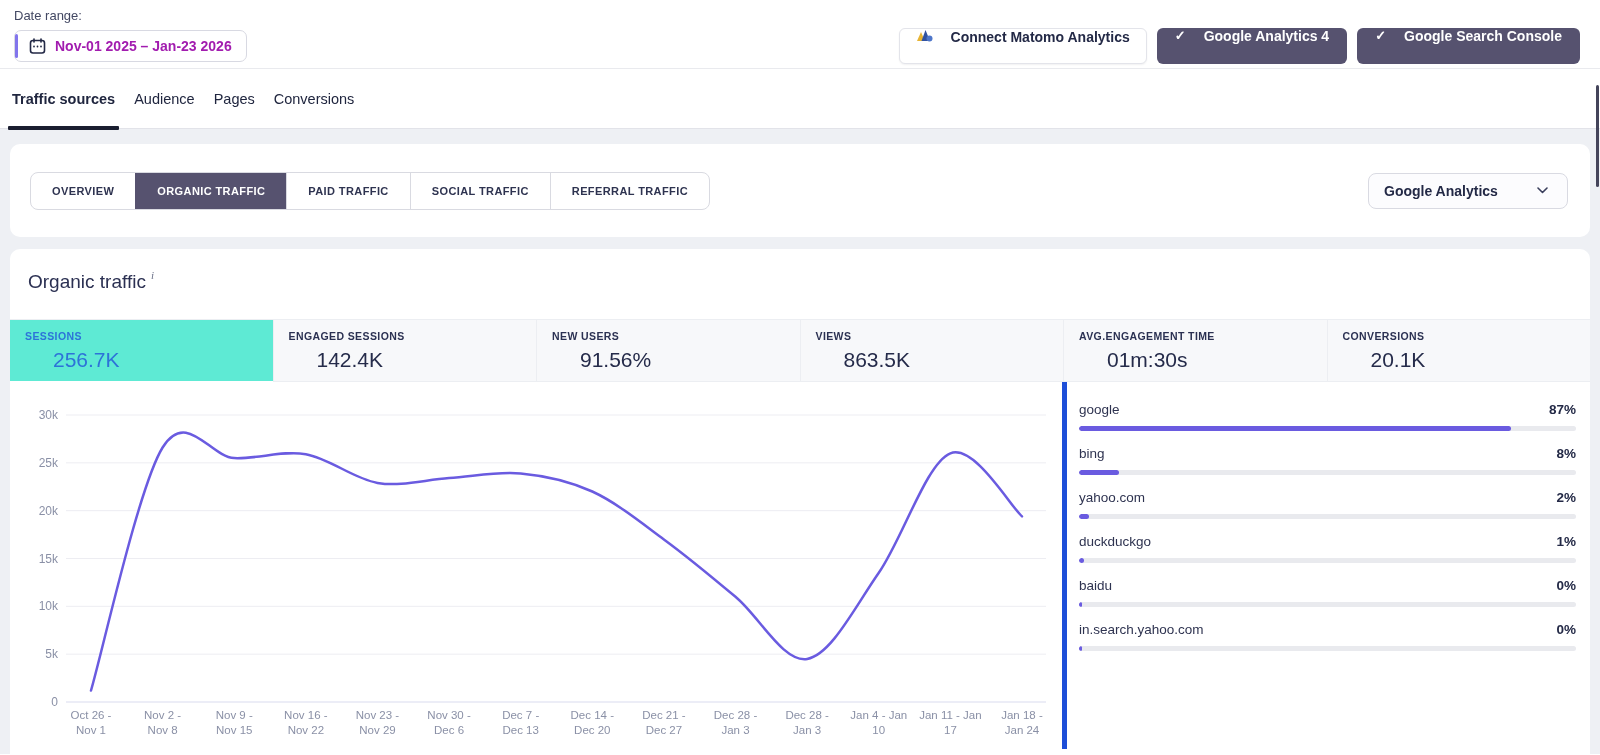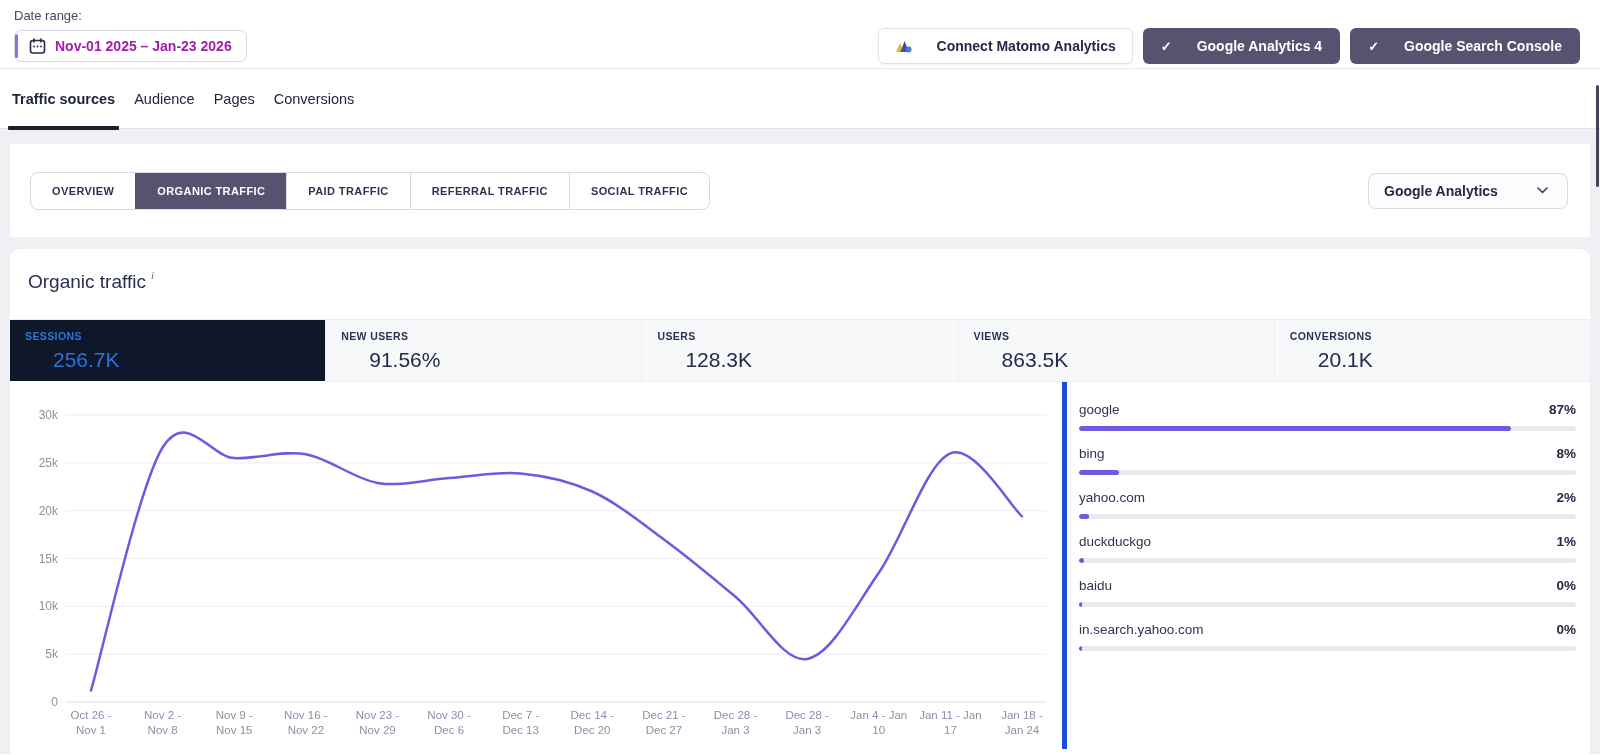--- a/index.html
+++ b/index.html
@@ -11,36 +11,36 @@
   
   #topbar { height:68px; padding:8px 20px 0 14px; display:flex; justify-content:space-between; align-items:flex-start; background:#fff; }
   .dr-label { font-size:13px; color:#434863; }
   .dr-picker { margin-top:7px; height:32px; display:inline-flex; align-items:center; gap:9px;
     padding:0 14px 0 14px; border:1px solid #d8d9e2; border-radius:7px; background:#fff;
     position:relative; cursor:pointer; }
   .dr-picker::before { content:""; position:absolute; left:0; top:3px; bottom:3px; width:3px;
     border-radius:3px; background:#8275ec; }
   .dr-value { font-size:14px; font-weight:700; color:#a21caf; }
   .topbtns { display:flex; gap:10px; padding-top:20px; }
-  .btn { height:36px; display:inline-flex; align-items:center; gap:25px; border-radius:6px;
+  .btn { height:36px; display:inline-flex; gap:18px; border-radius:6px;
     font-size:14px; font-weight:700; cursor:pointer; border:none; font-family:inherit; }
   .btn.light { background:#fff; color:#232946; border:1px solid #e3e4ea; padding:0 16px;
     box-shadow:0 1px 2px rgba(20,20,40,.06); }
   .btn.dark { background:#56526f; color:#fff; padding:0 18px; }
   .btn .chk { font-size:13px; }
   
   #tabsbar { height:61px; border-top:1px solid #e9eaee; border-bottom:1px solid #e2e3e9;
     display:flex; align-items:center; gap:19px; padding-left:12px; position:relative; background:#fff; }
   .mtab { font-size:14.5px; font-weight:500; color:#20263f; cursor:pointer; }
   .mtab.active { font-weight:600; }
   #tab-underline { position:absolute; left:8px; bottom:-2px; width:111px; height:4px;
     background:#1a1e30; border-radius:1px; }
   
   #content { background:#eef0f4; height:625px; padding:15px 10px 0 10px; }
-  .card1 { background:#fff; border-radius:2px; height:93px; display:flex; align-items:center;
+  .card1 { background:#fff; border-radius:10px; height:93px; display:flex; align-items:center;
     justify-content:space-between; padding:0 22px 0 20px; margin-bottom:12px; }
   .segctl { display:flex; height:38px; border:1px solid #d9dae1; border-radius:8px; overflow:hidden; background:#fff; }
   .seg { display:flex; align-items:center; padding:0 21px; font-size:11px; font-weight:700;
     letter-spacing:.4px; color:#2e3350; border-left:1px solid #d9dae1; cursor:pointer; white-space:nowrap; }
   .seg:first-child { border-left:none; }
   .seg.active { background:#56526f; color:#fff; border-left-color:transparent; }
   .select { width:200px; height:36px; border:1px solid #d9dae2; border-radius:8px; background:#fcfcfe;
     display:flex; align-items:center; justify-content:space-between; padding:0 19px 0 15px;
     font-size:14px; font-weight:600; color:#232946; cursor:pointer; }
   .card2 { background:#fff; border-radius:10px 10px 0 0; height:505px; overflow:hidden; }
@@ -48,21 +48,21 @@
   .section-title { font-size:19px; font-weight:500; color:#2b3052; }
   .info-sup { font-size:11px; font-style:italic; color:#6b7088; font-family:"Liberation Serif", serif;
     margin-top:-2px; cursor:pointer; }
   
   .metrics-row { display:flex; margin-top:26px; border-top:1px solid #eceef2; }
   .metric { flex:1; height:62px; padding:10px 0 0 15px; background:#f7f8fa;
     border-left:1px solid #eceef2; border-bottom:1px solid #eceef2; cursor:pointer; }
   .metric:first-child { border-left:none; }
   .metric .mlabel { font-size:10.5px; font-weight:700; letter-spacing:.4px; color:#2b3152; }
   .metric .mvalue { font-size:21px; font-weight:500; color:#252b4a; margin-top:6px;margin-left:28px; }
-  .metric.selected { background:#0f172a; border-bottom-color:#fff; }
+  .metric.selected { background:#5eead4; border-bottom-color:#fff; }
   .metric.selected .mlabel, .metric.selected .mvalue { color:#2d73d8; }
   
   .chart-row { display:flex; }
   .chart-left { width:1052px; padding:13px 0 0 20px; }
   .ytick { font-size:12px; fill:#8a90a6; font-family:"Liberation Sans", sans-serif; }
   .xtick { font-size:11.5px; fill:#8a90a6; font-family:"Liberation Sans", sans-serif; }
   .panel { flex:1; border-left:5px solid #1d4ed8; padding:20px 14px 0 12px; }
   .src-row { margin-bottom:15px; }
   .src-line { display:flex; justify-content:space-between; align-items:baseline; }
   .src-name { font-size:13.5px; color:#2e3350; }
@@ -123,22 +123,22 @@
   <div id="tab-underline"></div>
 </div>
 
 <div id="content">
 
   <div class="card1">
     <div class="segctl" id="segctl">
         <div class="seg">OVERVIEW</div>
         <div class="seg active">ORGANIC TRAFFIC</div>
         <div class="seg">PAID TRAFFIC</div>
+        <div class="seg">SOCIAL TRAFFIC</div>
         <div class="seg">REFERRAL TRAFFIC</div>
-        <div class="seg">SOCIAL TRAFFIC</div>
       </div>
     <div class="select">
       <span>Google Analytics</span>
       <span style="display:inline-flex">
         <svg width="11" height="7" viewBox="0 0 11 7" fill="none">
           <path d="M1 1 L5.5 5.5 L10 1" stroke="#3a3f5c" stroke-width="1.6" stroke-linecap="round" stroke-linejoin="round"></path>
         </svg>
       </span>
     </div>
   </div>
@@ -148,30 +148,34 @@
       <span class="section-title">Organic traffic</span>
       <span class="info-sup">i</span>
     </div>
 
     <div class="metrics-row" id="metrics-row">
         <div class="metric selected">
           <div class="mlabel">SESSIONS</div>
           <div class="mvalue">256.7K</div>
         </div>
         <div class="metric">
+          <div class="mlabel">ENGAGED SESSIONS</div>
+          <div class="mvalue">142.4K</div>
+        </div>
+        <div class="metric">
           <div class="mlabel">NEW USERS</div>
           <div class="mvalue">91.56%</div>
         </div>
         <div class="metric">
-          <div class="mlabel">USERS</div>
-          <div class="mvalue">128.3K</div>
-        </div>
-        <div class="metric">
           <div class="mlabel">VIEWS</div>
           <div class="mvalue">863.5K</div>
+        </div>
+        <div class="metric">
+          <div class="mlabel">AVG.ENGAGEMENT TIME</div>
+          <div class="mvalue">01m:30s</div>
         </div>
         <div class="metric">
           <div class="mlabel">CONVERSIONS</div>
           <div class="mvalue">20.1K</div>
         </div>
       </div>
 
     <div class="chart-row">
       <div class="chart-left">
         <svg id="chart-svg" width="1030" height="350" viewBox="0 0 1030 350">

